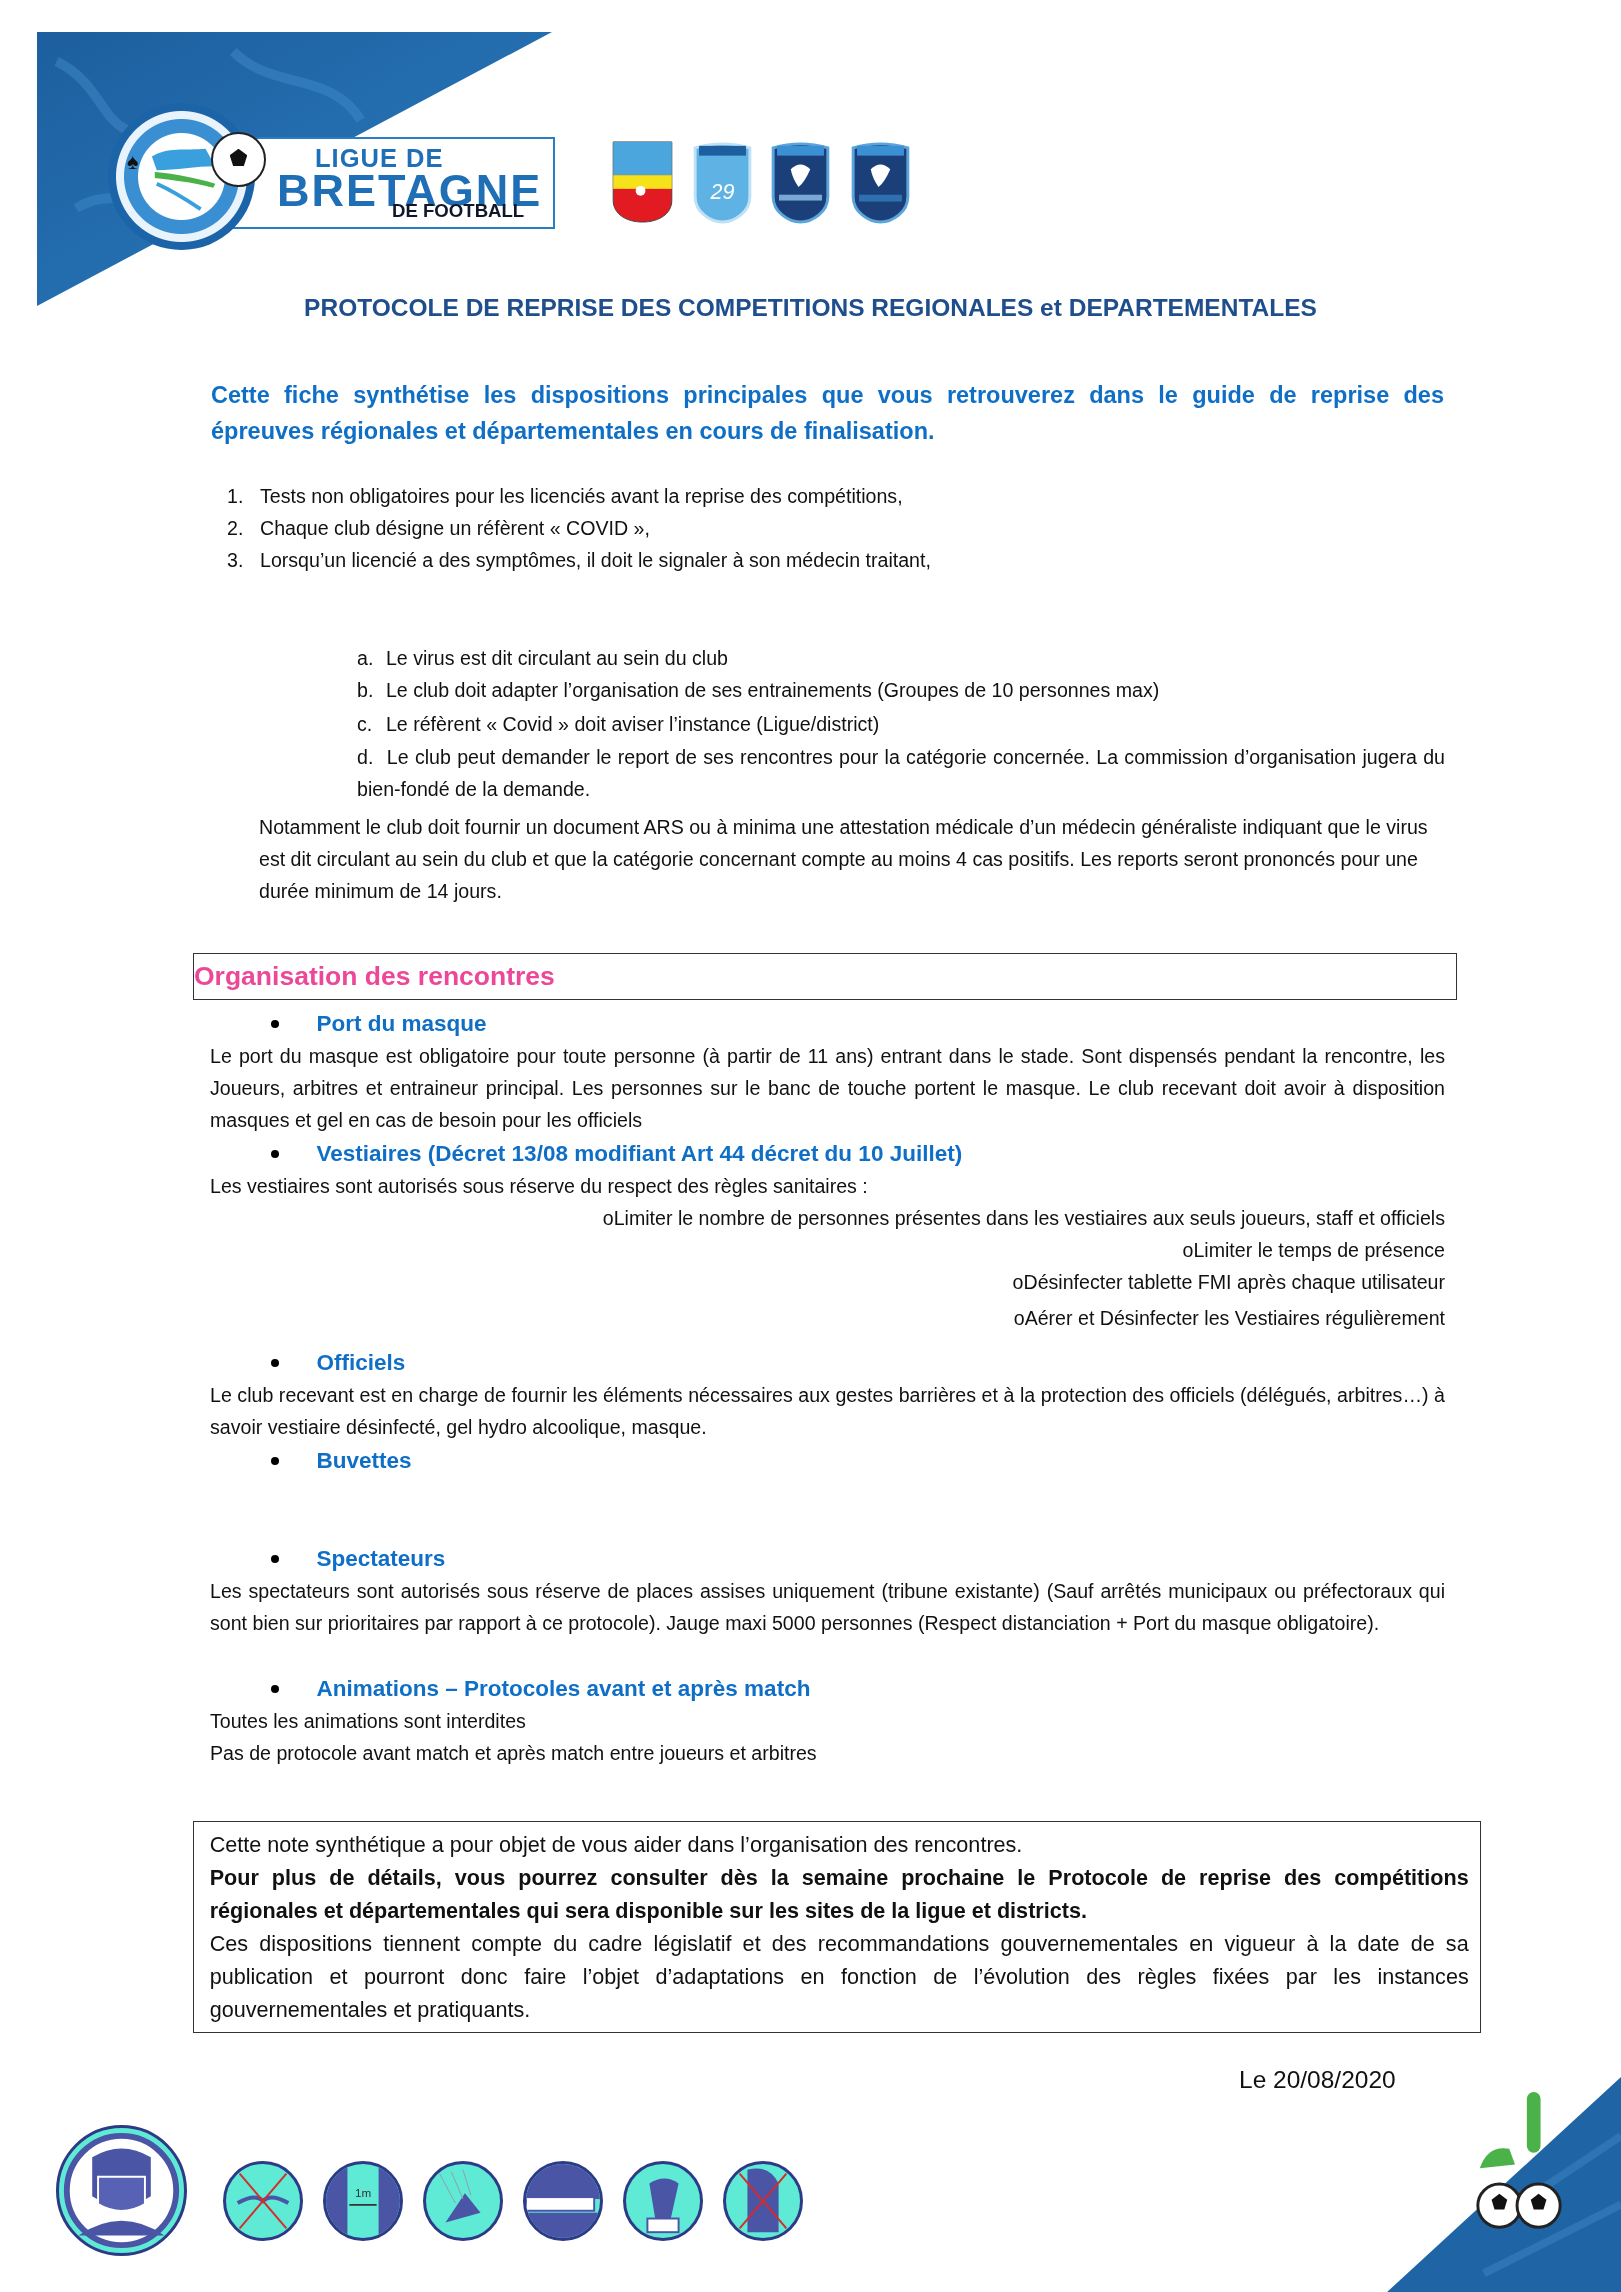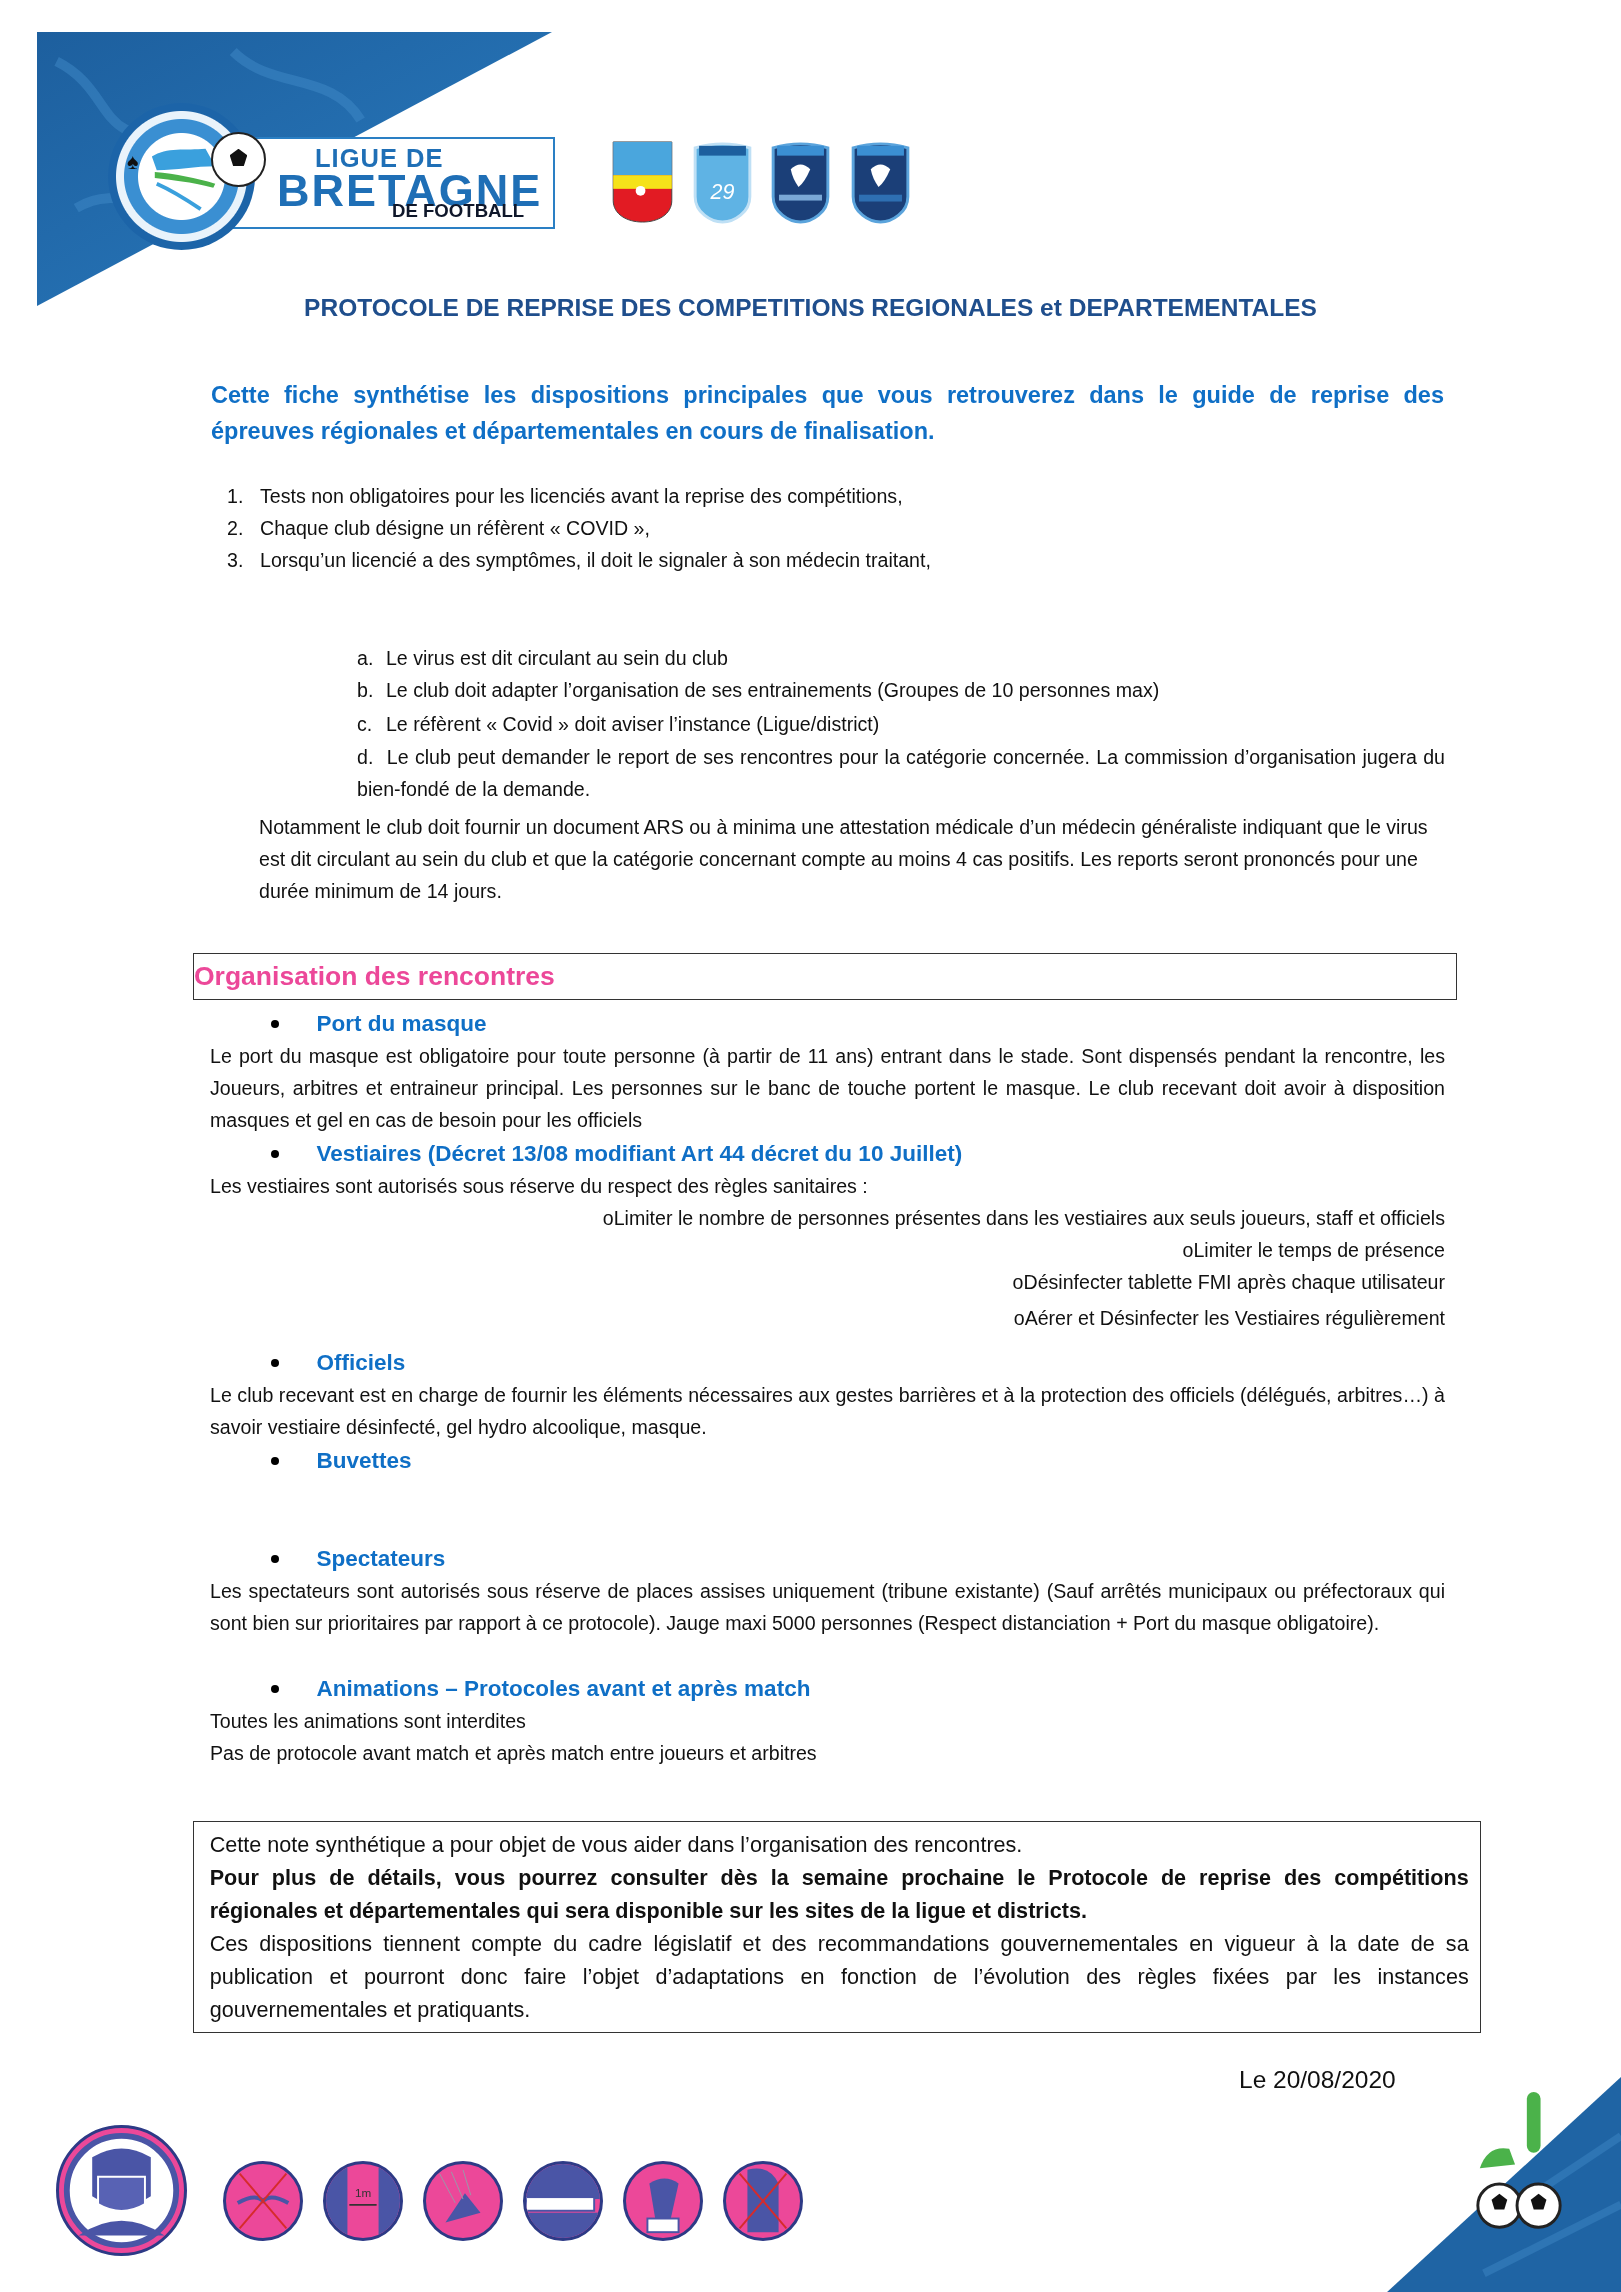--- a/index.html
+++ b/index.html
@@ -37,21 +37,21 @@
   .sec-h { display:flex; align-items:center; font: bold 22.5px/32px "Liberation Sans", sans-serif; color:#0f6fc6; padding-left: 47px; }
   .sec-h .dot { width: 8.8px; height: 8.8px; border-radius:50%; background:#000; margin-right: 37px; margin-left: 13.7px; }
   .sec p { margin:0; font: 19.6px/32px "Liberation Sans", sans-serif; text-align: justify; }
   .circ { padding-left: 147px; font: 19.6px/32px "Liberation Sans", sans-serif; text-align: right; }
   .circ .o { display:inline-block; width: 49px; }
   .final-box { left: 193px; top: 1821px; width: 1259px; padding: 5.9px 11.8px 5.9px 15.7px; border: 1.5px solid #333;
                font: 21.6px/33px "Liberation Sans", sans-serif; }
   .final-box p { margin:0; text-align: justify; }
   .final-box p.b { font-weight: bold; }
   .date { left: 1239px; top: 2066px; font: 24.5px "Liberation Sans", sans-serif; }
-  .foot-icon { border-radius: 50%; border: 3.9px solid #2d3a86; background:#ec4899; overflow:hidden; }
+  .foot-icon { border-radius: 50%; border: 3.9px solid #2d3a86; background:#5eead4; overflow:hidden; }
   .foot-tri { right: 0; bottom: 0; width: 235px; height: 216px; }
 </style>
 </head>
 <body>
 
 <svg class="abs hdr-tri" viewBox="0 0 525 280" preserveAspectRatio="none">
   <defs>
     <linearGradient id="hg" x1="0" y1="0" x2="1" y2="1">
       <stop offset="0" stop-color="#1d5f9e"></stop>
         <stop offset="1" stop-color="#2a7cc0"></stop>

